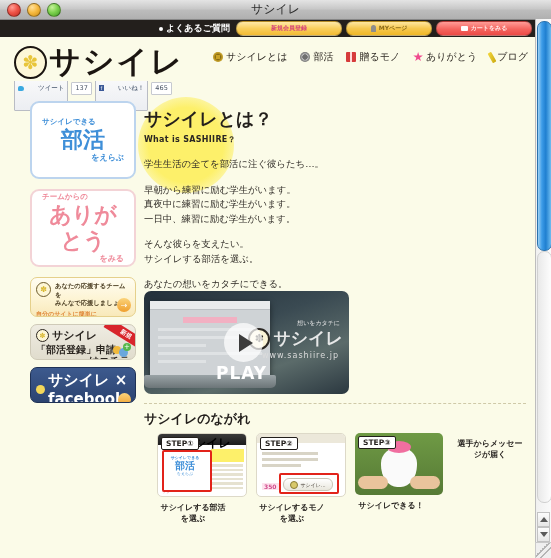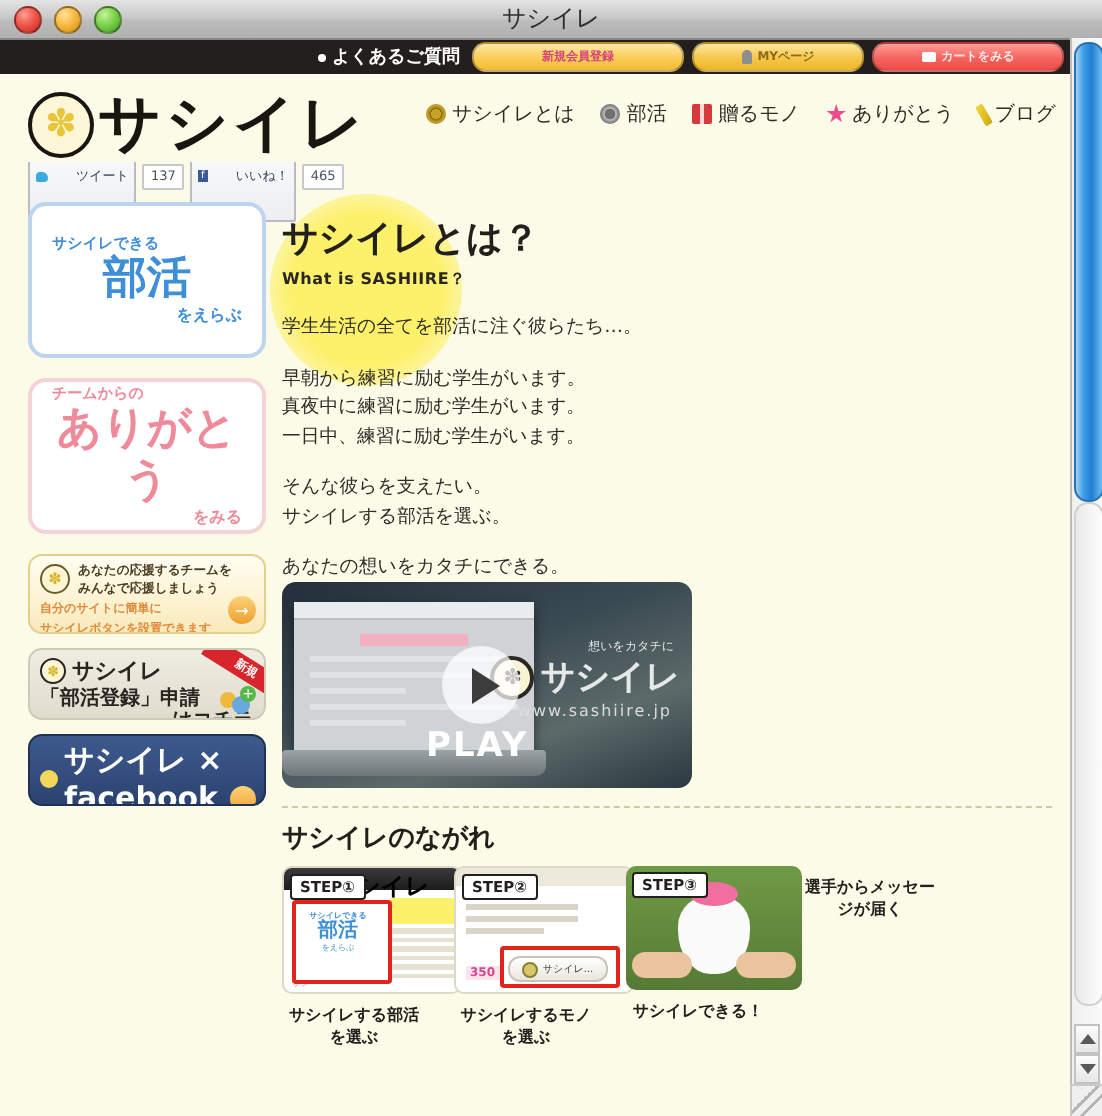--- a/index.html
+++ b/index.html
@@ -81,21 +81,21 @@
   
   .social{height:14px;display:flex;align-items:center;gap:3px;padding-left:14px;}
   .sbtn{height:11px;border:1px solid #b9bcc4;background:linear-gradient(180deg,#fdfdfd,#eceef2);
     font-size:6.5px;color:#33445c;display:flex;align-items:center;gap:14px;padding:16px 3px;border-radius:1px;}
   .sbtn .bird{width:6px;height:5px;background:#3aa9e0;border-radius:2px 3px 2px 1px;display:inline-block;}
   .sbtn .fb{width:5px;height:6px;background:#3b5998;color:#fff;font-size:5px;text-align:center;line-height:6px;}
   .scount{height:11px;border:1px solid #c6c9d0;background:#fff;font-size:6.5px;color:#4a5566;
     display:flex;align-items:center;padding:0 3px;border-radius:1px;}
 
   
-  .content{display:flex;padding:6px 0 0 0;}
+  .content{display:flex;padding:6px 0 0 16px;}
   .sidebar{width:133px;padding-left:14px;box-sizing:border-box;}
   .main{flex:1;padding-left:8px;padding-right:10px;}
 
   
   .bigcard{
     height:78px;border-radius:9px;background:#fff;
     display:flex;flex-direction:column;justify-content:center;
     padding:0 10px;box-sizing:border-box;margin-bottom:10px;
   }
   .bigcard.blue{border:2px solid #bcd4ee;}
@@ -173,21 +173,21 @@
     background:rgba(255,255,255,.72);display:flex;align-items:center;justify-content:center;}
   .playbtn .tri{width:0;height:0;border-left:14px solid #3c3c3c;border-top:9px solid transparent;
     border-bottom:9px solid transparent;margin-left:4px;}
   .playlbl{position:absolute;left:72px;top:72px;font-size:17px;font-weight:bold;color:#fff;letter-spacing:1px;}
 
   .divider{border-top:1px dashed #cfc9a8;margin:9px 0 6px 0;}
 
   
   .steps-title{font-size:13px;font-weight:bold;color:#231f1c;margin-bottom:5px;}
   .steps{display:flex;align-items:flex-start;gap:0;}
-  .stepcol{width:72px;}
+  .stepcol{width:72px;margin-left:13px;}
   .stepbox{position:relative;width:88px;height:62px;border-radius:5px;overflow:hidden;}
   .steptag{position:absolute;left:3px;top:3px;z-index:5;background:#fff;border:1.4px solid #231f1c;
     border-radius:2px;font-size:7.5px;font-weight:bold;color:#231f1c;padding:0px 4px;line-height:11px;}
   .redbox{position:absolute;border:2.2px solid #e2231a;border-radius:2px;}
   .caption{font-size:8px;font-weight:bold;color:#231f1c;margin-top:5px;text-align:center;}
   .chev{width:14px;display:flex;align-items:center;justify-content:center;height:62px;flex:none;}
   .chev div{width:0;height:0;border-left:8px solid #f3dfc2;border-top:7px solid transparent;
     border-bottom:7px solid transparent;}
 
   

